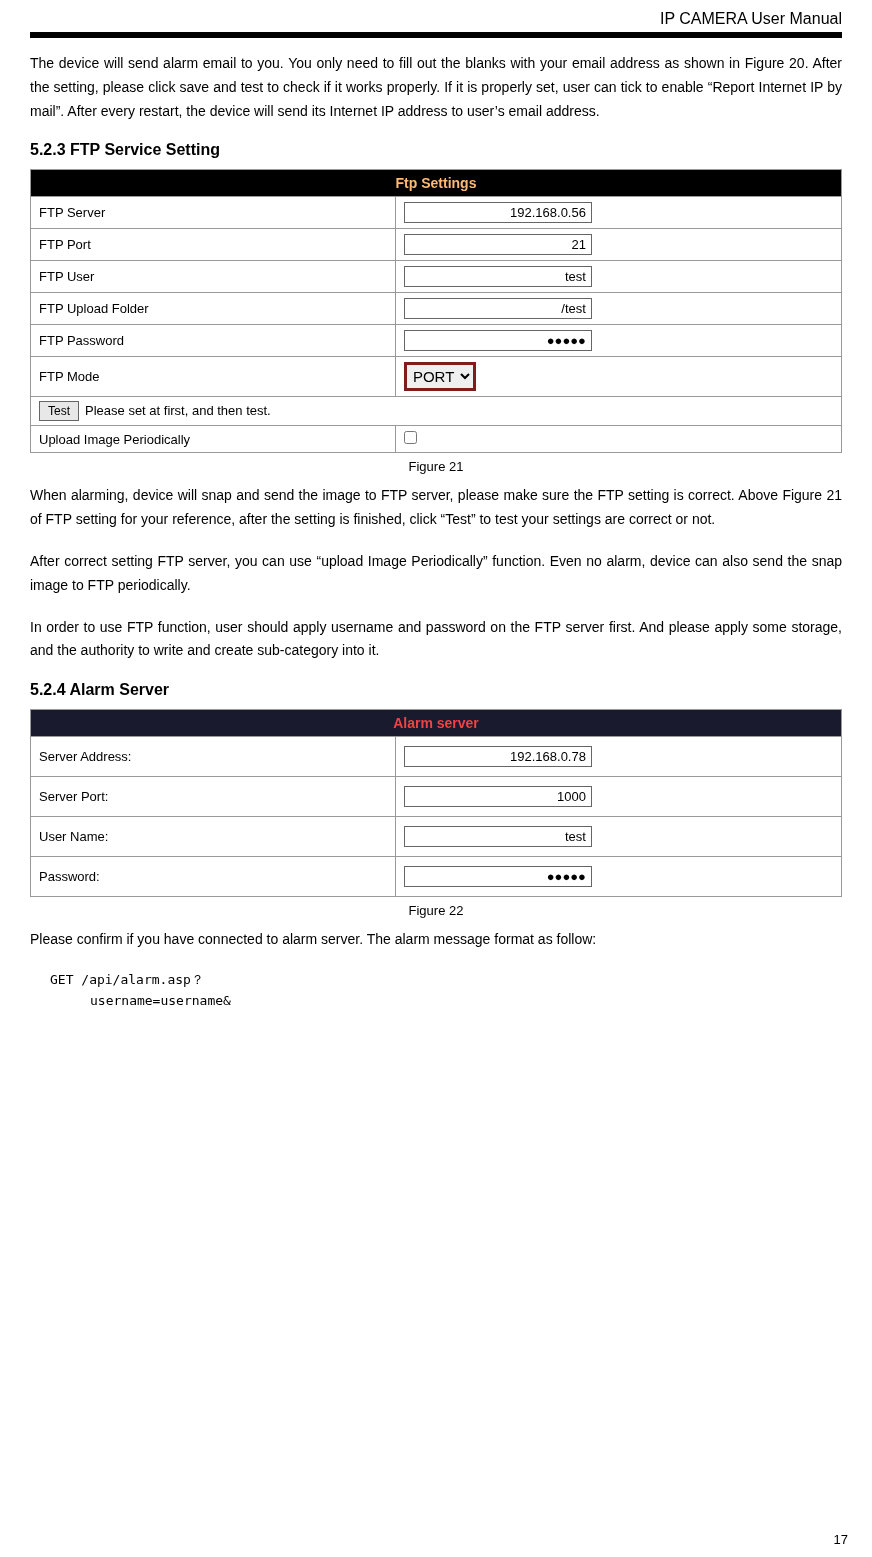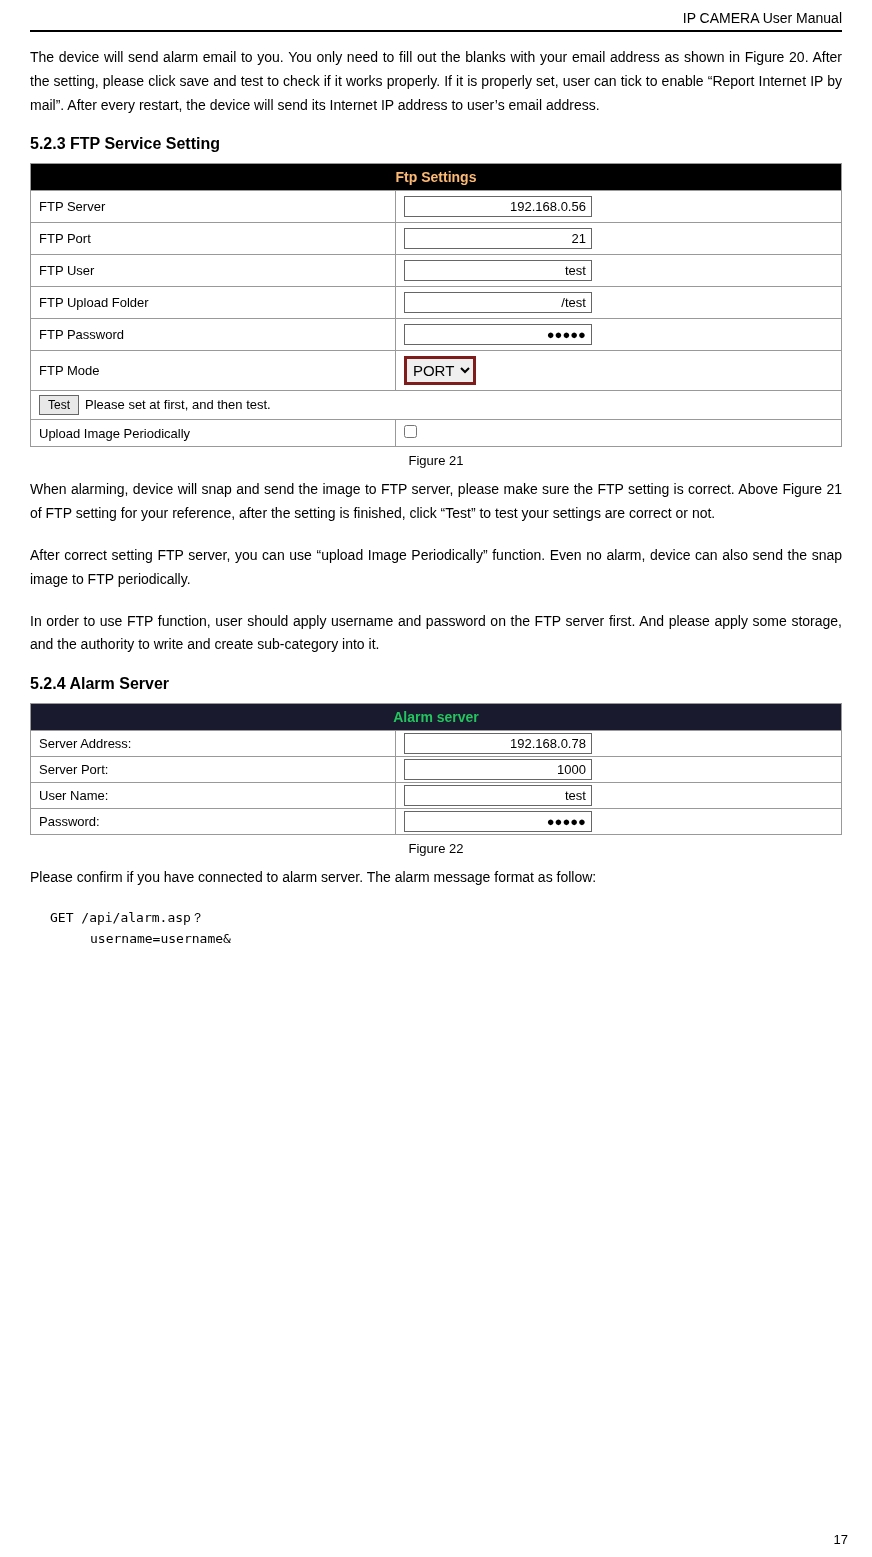--- a/index.html
+++ b/index.html
@@ -8,22 +8,22 @@
       font-size: 14px;
       background: #fff;
       color: #000;
       padding: 10px 30px 30px 30px;
       max-width: 872px;
       min-height: 1557px;
       position: relative;
     }
     .header-title {
       text-align: right;
-      font-size: 14px;
-      border-bottom: 2px solid #000000;
+      font-size: 16px;
+      border-bottom: 6px solid #000000;
       padding-bottom: 4px;
       margin-bottom: 14px;
     }
     .body-text {
       line-height: 1.7;
       text-align: justify;
       margin-bottom: 18px;
     }
     .section-heading {
       font-size: 16px;
@@ -90,29 +90,29 @@
       margin: 6px 0 10px 0;
     }
     
     .alarm-table {
       width: 100%;
       border-collapse: collapse;
       margin-bottom: 6px;
     }
     .alarm-table .table-header {
       background: #1a1a2e;
-      color: #22c55e;
+      color: #ef4444;
       text-align: center;
       font-size: 14px;
       font-weight: bold;
       padding: 5px 8px;
     }
     .alarm-table td {
       border: 1px solid #999;
-      padding: 2px 8px;
+      padding: 9px 8px;
       font-size: 13px;
     }
     .alarm-table .label-col {
       width: 45%;
     }
     .code-block {
       font-family: monospace;
       font-size: 13px;
       line-height: 1.6;
     }

